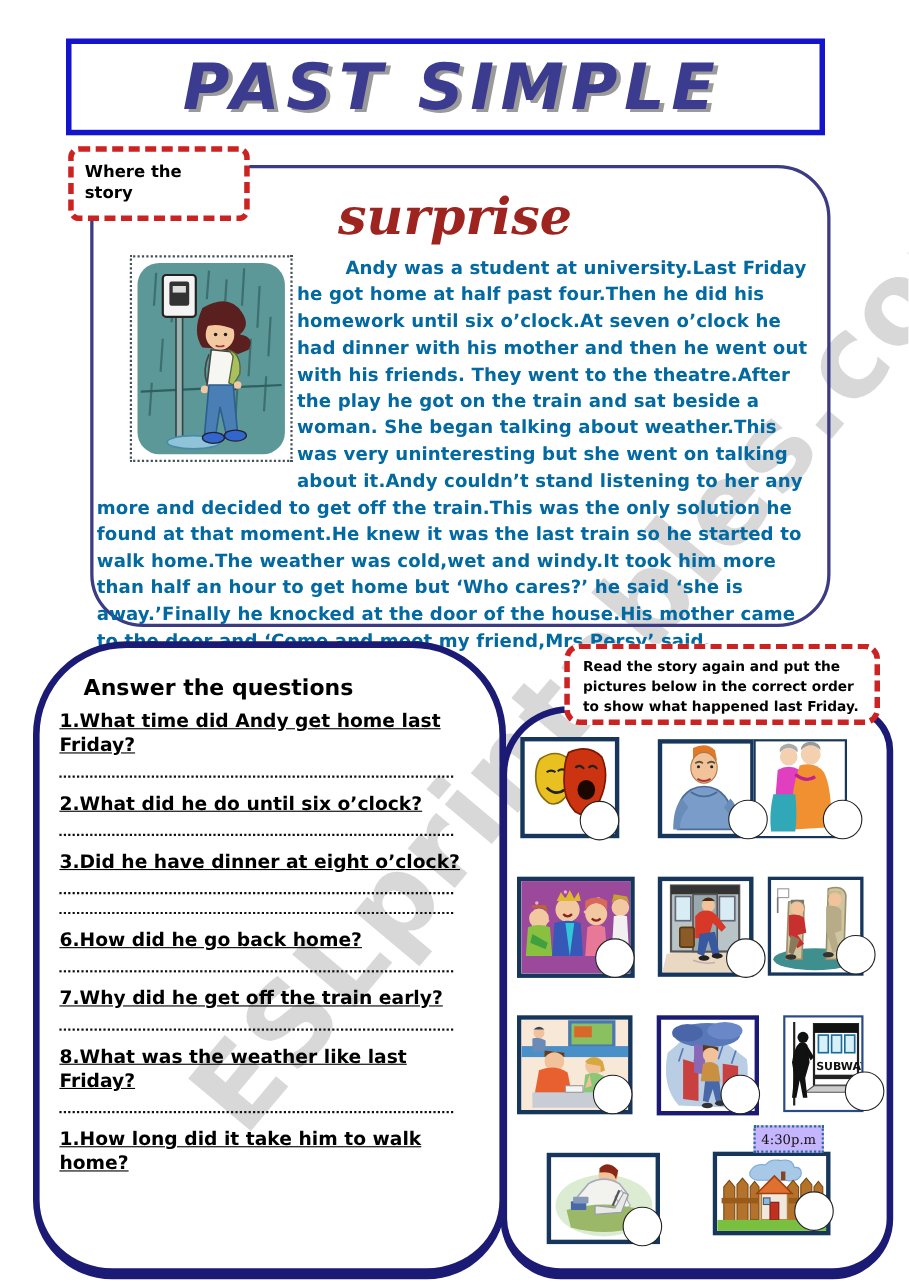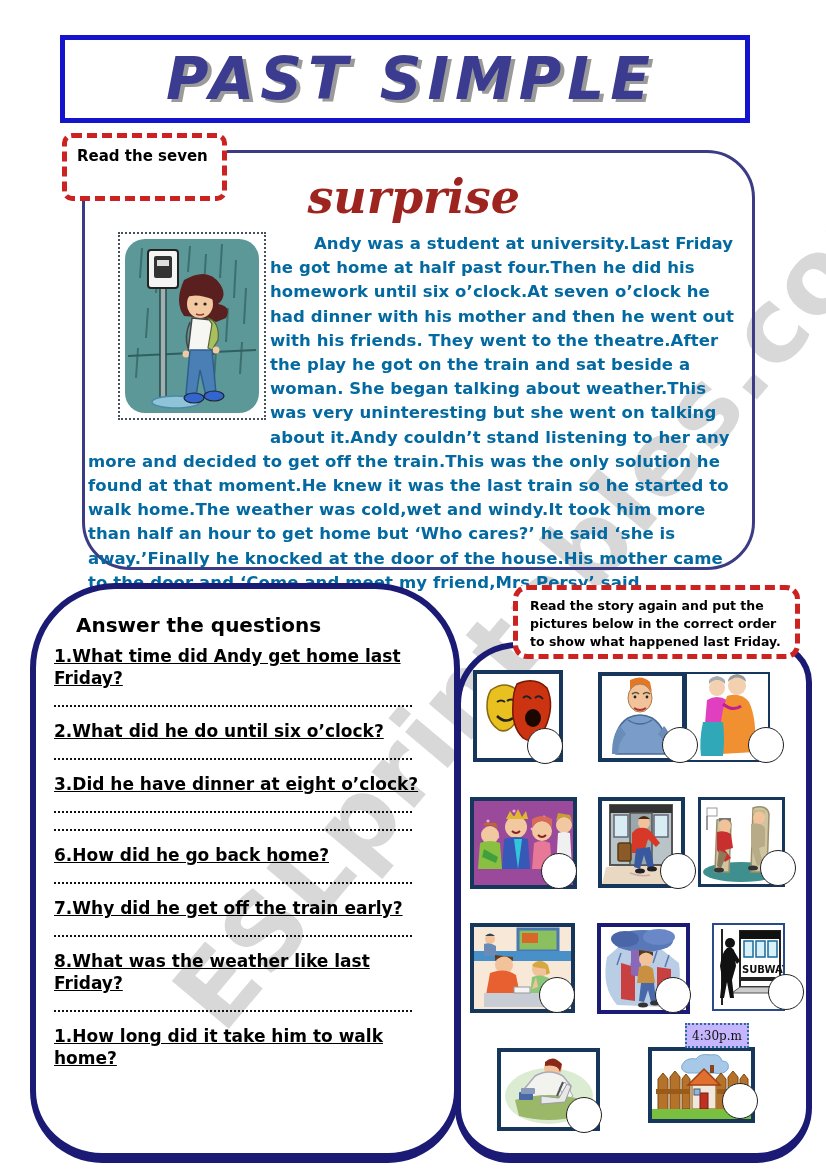--- a/index.html
+++ b/index.html
@@ -100,21 +100,21 @@
 
   <div class="watermark">ESLprintables.com</div>
 
   <div class="title-box">
     <div class="title-text">PAST SIMPLE</div>
   </div>
 
   <div class="story-box"></div>
 
   <div class="read-story-box">
-    <span class="read-story-label">Read the seven</span>
+    <span class="read-story-label">Where the story</span>
   </div>
 
   <div class="story-title">surprise</div>
 
   <div class="story-content">
     <div class="story-img-float">
       <div class="story-img-frame">
         <svg viewBox="0 0 136 176">
           <rect x="1" y="1" width="134" height="174" rx="20" fill="#5c9898"></rect>
           <g stroke="#3d6f6f" stroke-width="2">

